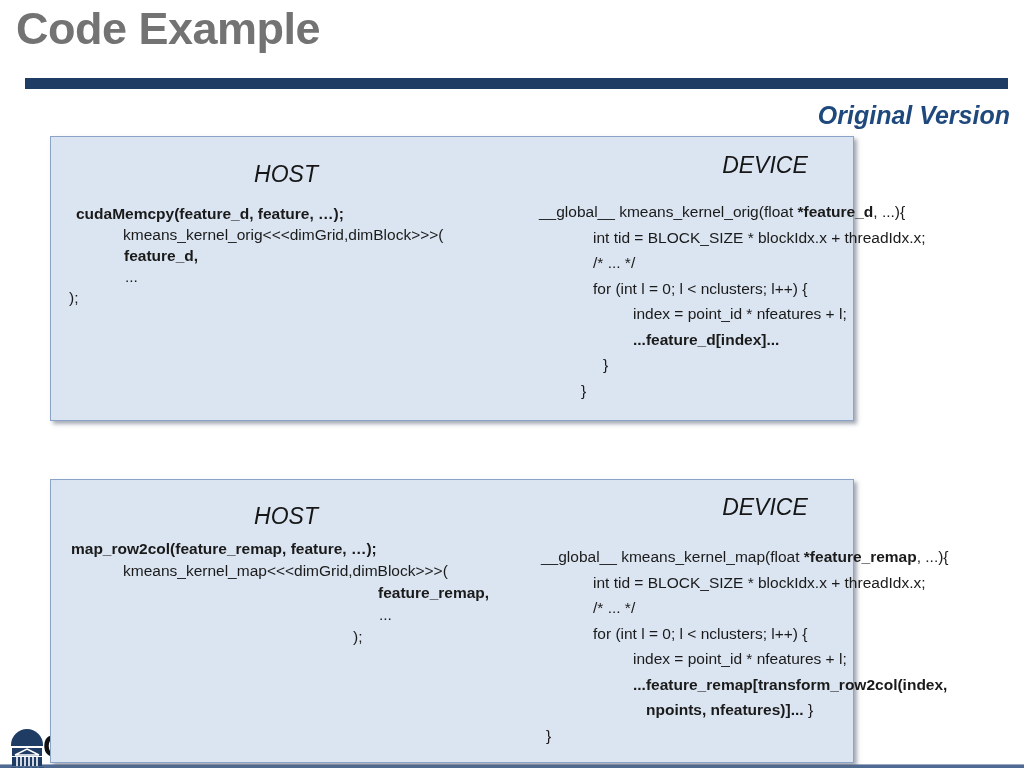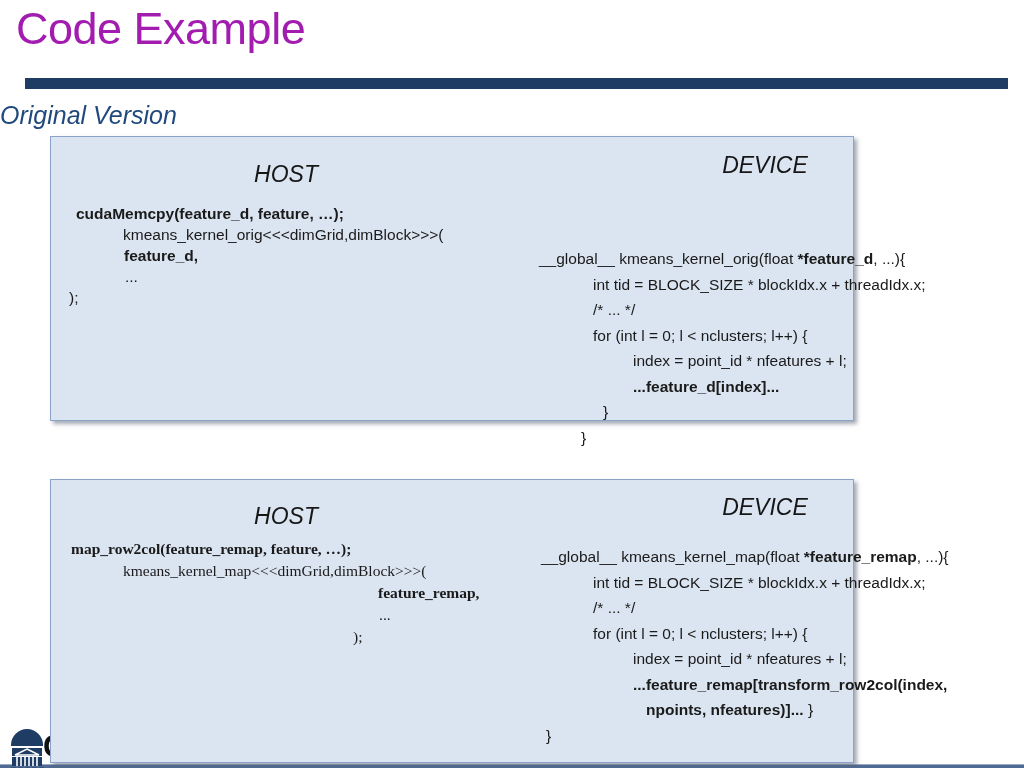--- a/index.html
+++ b/index.html
@@ -14,31 +14,31 @@
     width:1024px;height:768px;
     background:#ffffff;
     font-family:"Liberation Sans", sans-serif;
     overflow:hidden;
     position:relative;
   }
   .slide{position:absolute;inset:0;}
 
   .slide-title{
     position:absolute;left:16px;top:0px;
-    font-size:45px;line-height:58px;font-weight:400;
-    letter-spacing:-0.5px;color:#a21caf;margin:0;
+    font-size:45px;line-height:58px;font-weight:700;
+    letter-spacing:-0.5px;color:#737373;margin:0;
   }
   .title-rule{
     position:absolute;left:25px;top:78px;width:983px;height:11px;
     background:var(--navy);
   }
 
   .section-heading{
-    position:absolute;left:0;width:1010px;text-align:left;
-    font-size:25px;font-style:italic;font-weight:400;
+    position:absolute;left:0;width:1010px;text-align:right;
+    font-size:25px;font-style:italic;font-weight:700;
     color:var(--heading-blue);
   }
   .heading-1{top:101px;}
   .heading-2{top:440px;}
 
   .panel{
     position:absolute;left:50px;width:804px;
     background:var(--panel-fill);
     border:1.5px solid var(--panel-border);
     box-shadow:3px 3px 4px rgba(90,100,120,0.55);
@@ -61,22 +61,22 @@
   .panel-2 .device-label{top:14px;}
 
   .code-col{
     position:absolute;
     font-size:15.5px;color:var(--code-ink);
     white-space:pre;
   }
   .host-code{left:0;width:486px;}
   .device-code{left:488px;width:452px;}
   .panel-1 .host-code{top:66px;line-height:21px;}
-  .panel-1 .device-code{top:62px;line-height:25.5px;margin-top:47px;}
-  .panel-2 .host-code{top:58px;line-height:22px;font-family:Liberation Serif, serif;}
+  .panel-1 .device-code{top:62px;line-height:25.5px;}
+  .panel-2 .host-code{top:58px;line-height:22px;}
   .panel-2 .device-code{top:64px;line-height:25.5px;}
   .code-line{white-space:pre;}
   .code-line .b{font-weight:bold;}
 
   .footer-text{
     position:absolute;left:43px;top:729px;
     font-size:31px;font-weight:600;color:#111111;
     z-index:1;
   }
   .bottom-bar{

